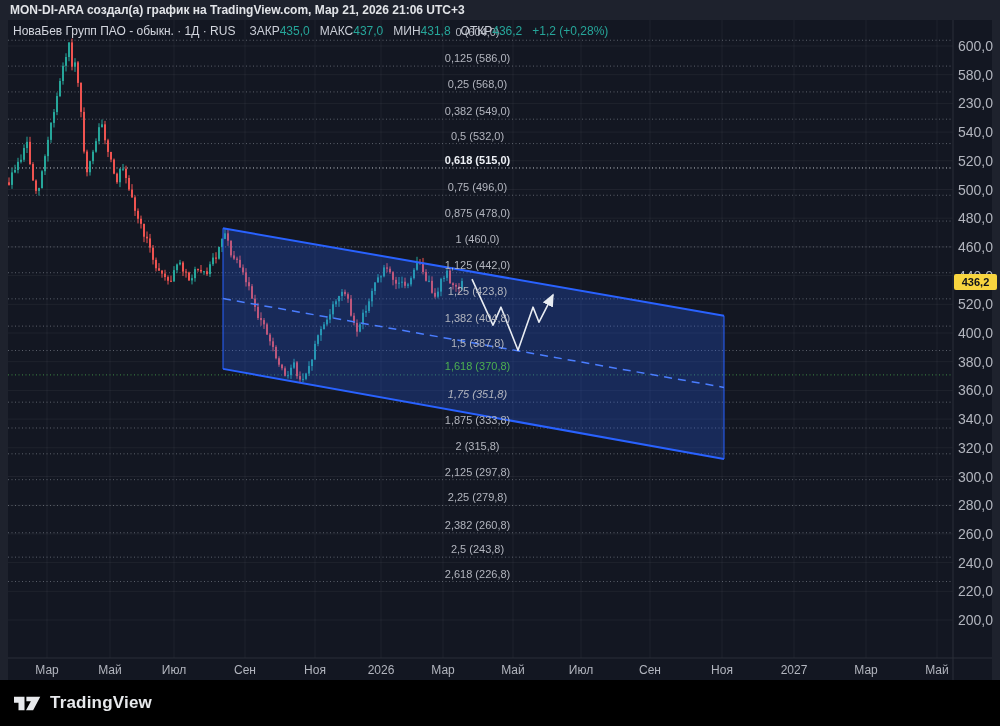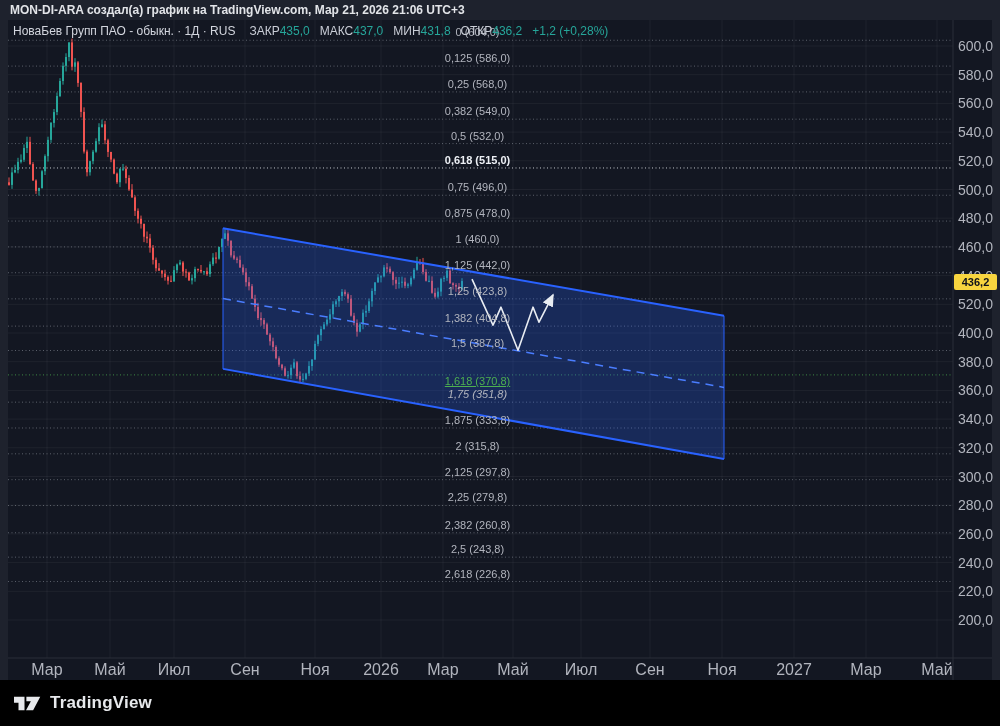--- a/index.html
+++ b/index.html
@@ -17,21 +17,21 @@
   #symbol-header .chg{color:#26a69a;}
   #labels-layer{position:absolute;left:0;top:0;width:1000px;height:726px;pointer-events:none;z-index:4;}
   .ptick{position:absolute;left:958px;width:40px;height:14px;line-height:14px;
     font-size:14px;color:#b2b5be;white-space:nowrap;}
   #fib-labels{position:absolute;left:8px;top:20px;width:939px;height:638px;overflow:hidden;}
   .fib{position:absolute;left:0;width:100%;text-align:center;height:13px;line-height:13px;
     font-size:11px;color:#b2b5be;white-space:nowrap;}
   .fib.bold{color:#edf0f5;font-weight:700;}
   .fib.green{color:#4db050;}
   .ttick{position:absolute;top:663px;width:48px;margin-left:-24px;text-align:center;
-    height:14px;line-height:14px;font-size:16px;color:#b2b5be;white-space:nowrap;}
+    height:14px;line-height:14px;font-size:12px;color:#b2b5be;white-space:nowrap;}
   #last-price-badge{position:absolute;left:954px;top:274px;width:43px;height:16px;line-height:16px;
     text-align:center;font-size:11px;font-weight:700;color:#10131c;background:#f8d53f;
     border-radius:2px;z-index:6;}
   #bottom-bar{position:absolute;left:0;top:680px;width:1000px;height:46px;background:#000000;
     display:flex;align-items:center;}
   #tv-logo{display:flex;align-items:center;margin-left:14px;}
   #tv-logo svg{display:block;margin-right:9px;}
   #tv-logo .logo-text{font-size:17px;font-weight:700;color:#e7e9ec;letter-spacing:0.2px;}
 </style>
 </head>
@@ -446,33 +446,33 @@
         <div class="fib" style="top: 85.185px;">0,382 (549,0)</div>
         <div class="fib" style="top: 109.58px;">0,5 (532,0)</div>
         <div class="fib bold" style="top: 133.975px;">0,618 (515,0)</div>
         <div class="fib" style="top: 161.24px;">0,75 (496,0)</div>
         <div class="fib" style="top: 187.07px;">0,875 (478,0)</div>
         <div class="fib" style="top: 212.9px;">1 (460,0)</div>
         <div class="fib" style="top: 238.73px;">1,125 (442,0)</div>
         <div class="fib" style="top: 264.847px;">1,25 (423,8)</div>
         <div class="fib" style="top: 292.112px;">1,382 (404,8)</div>
         <div class="fib" style="top: 316.507px;">1,5 (387,8)</div>
-        <div class="fib green" style="top: 355px; text-decoration: underline;">1,618 (370,8)</div>
+        <div class="fib green" style="top: 340px;">1,618 (370,8)</div>
         <div class="fib" style="top: 368.167px; font-style: italic;">1,75 (351,8)</div>
         <div class="fib" style="top: 393.997px;">1,875 (333,8)</div>
         <div class="fib" style="top: 419.827px;">2 (315,8)</div>
         <div class="fib" style="top: 445.657px;">2,125 (297,8)</div>
         <div class="fib" style="top: 471.487px;">2,25 (279,8)</div>
         <div class="fib" style="top: 498.752px;">2,382 (260,8)</div>
         <div class="fib" style="top: 523.147px;">2,5 (243,8)</div>
         <div class="fib" style="top: 547.542px;">2,618 (226,8)</div>
       </div>
   <div class="ptick" style="top: 39px;">600,0</div>
       <div class="ptick" style="top: 67.7px;">580,0</div>
-      <div class="ptick" style="top: 96.4px;">560,0</div>
+      <div class="ptick" style="top: 96.4px;">230,0</div>
       <div class="ptick" style="top: 125.1px;">540,0</div>
       <div class="ptick" style="top: 153.8px;">520,0</div>
       <div class="ptick" style="top: 182.5px;">500,0</div>
       <div class="ptick" style="top: 211.2px;">480,0</div>
       <div class="ptick" style="top: 239.9px;">460,0</div>
       <div class="ptick" style="top: 268.6px;">440,0</div>
       <div class="ptick" style="top: 297.3px;">520,0</div>
       <div class="ptick" style="top: 326px;">400,0</div>
       <div class="ptick" style="top: 354.7px;">380,0</div>
       <div class="ptick" style="top: 383.4px;">360,0</div>

